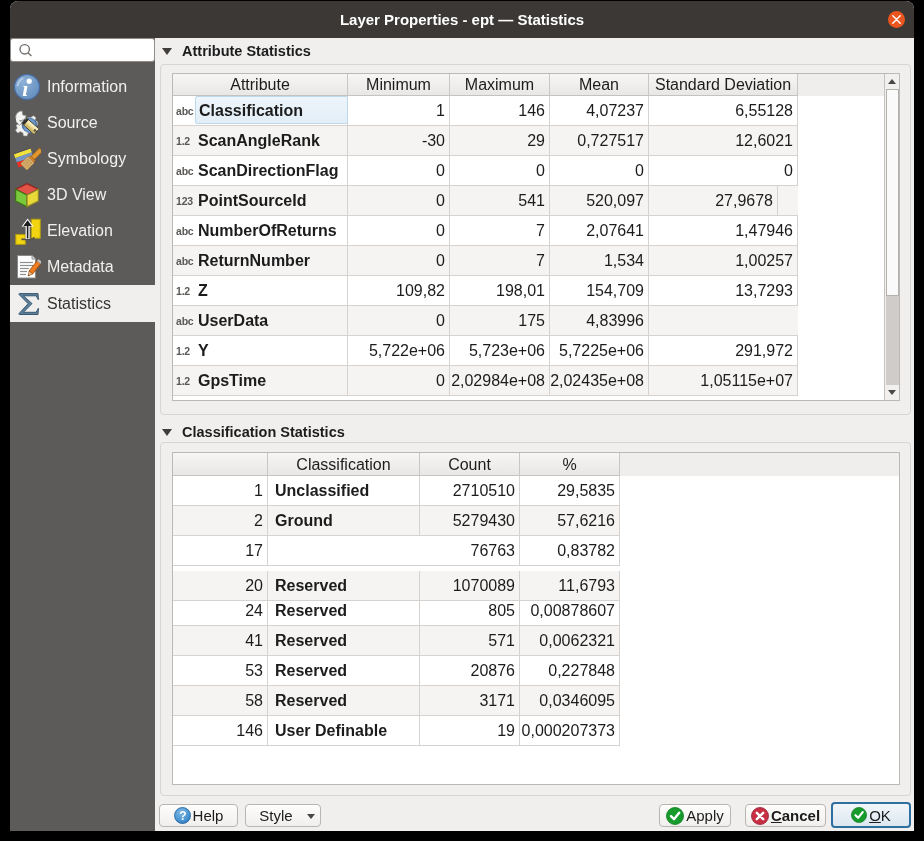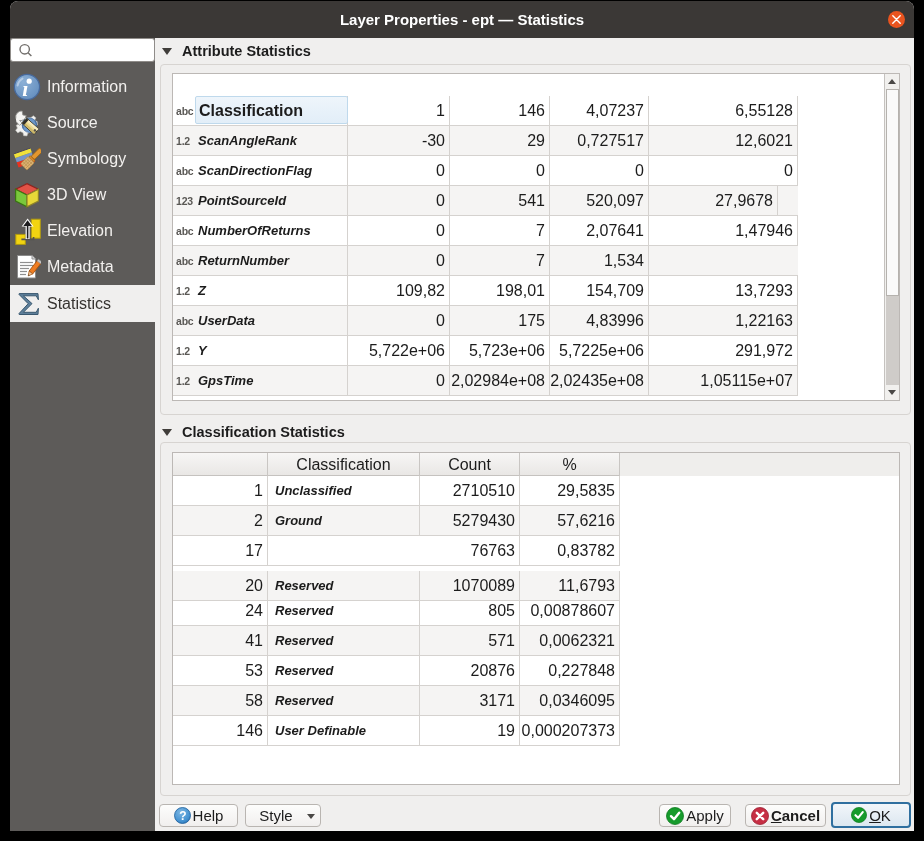--- a/index.html
+++ b/index.html
@@ -17,21 +17,21 @@
 .grouptitle { position:absolute; font-weight:bold; font-size:14.5px; color:#1c1c1c; white-space:nowrap; }
 .gtri { position:absolute; width:0; height:0; border-left:5.5px solid transparent; border-right:5.5px solid transparent; border-top:7.5px solid #403d3a; }
 .gframe { position:absolute; border:1px solid #d7d4d1; border-radius:4px; }
 .tbl { position:absolute; background:#fff; border:1px solid #bcb8b5; }
 .hdrrow { position:absolute; left:0; top:0; height:22px; background:linear-gradient(#f7f6f5,#e9e7e5); border-bottom:1px solid #c5c2bf; }
 .hdrcell { position:absolute; top:0; height:22px; line-height:22px; text-align:center; font-size:16px; color:#1c1c1c; border-right:1px solid #c9c6c3; }
 .row { position:absolute; left:0; height:30px; }
 .row.alt { background:#f5f4f3; }
 .cell { position:absolute; top:0; height:30px; line-height:30px; font-size:16px; color:#1c1c1c; white-space:nowrap; border-right:1px solid #d5d2cf; }
 .cell.num { text-align:right; padding-right:4px; }
-.attr { font-weight:bold; font-size:13px;font-style:italic; }
+.attr { font-weight:bold; font-size:16px; }
 .rowline { border-bottom:1px solid #d5d2cf; }
 .typico { position:absolute; left:3px; top:0; width:20px; height:30px; line-height:31px; color:#5a5855; font-weight:bold; font-size:10.5px; letter-spacing:-0.2px; }
 .btn { position:absolute; height:23px; background:linear-gradient(#fdfdfc,#f1efee); border:1px solid #b9b5b1; border-radius:4px; font-size:15px; color:#1c1c1c; display:flex; align-items:center; justify-content:center; gap:2px; }
 .btn svg { flex:none; }
 u { text-decoration:underline; }
 </style>
 </head>
 <body>
 <div id="win">
   <div id="sidebar">
@@ -166,20 +166,28 @@
     </span>
         <span class="txt">Metadata</span>
       </div>
   </div>
 
   <div class="gtri" style="left:151.5px; top:47px;"></div>
   <div class="grouptitle" style="left:172px; top:42px;">Attribute Statistics</div>
   <div class="gframe" style="left:150px; top:63px; width:751px; height:351px;"></div>
 
   <div class="tbl" id="tbl1" style="left:162px; top:72px; width:728px; height:328px;">
+      <div class="hdrrow" style="width:726px">
+        <div class="hdrcell" style="left:0px;width:175px">Attribute</div>
+        <div class="hdrcell" style="left:175px;width:102px">Minimum</div>
+        <div class="hdrcell" style="left:277px;width:100px">Maximum</div>
+        <div class="hdrcell" style="left:377px;width:99px">Mean</div>
+        <div class="hdrcell" style="left:476px;width:149px">Standard Deviation</div>
+        <div style="position:absolute;left:625px;top:0;width:86px;height:22px;background:#efeeec"></div>
+      </div>
       <div class="row  rowline" style="top:22px;width:625px">
         <span class="typico">abc</span>
         <div class="cell attr" style="left:0;width:175px;padding-left:25px"></div>
         <div class="cell num" style="left:175px;width:102px">1</div>
         <div class="cell num" style="left:277px;width:100px">146</div>
         <div class="cell num" style="left:377px;width:99px">4,07237</div>
         <div class="cell num" style="left:476px;width:149px">6,55128</div>
       </div>
       <div class="row alt rowline" style="top:52px;width:625px">
         <span class="typico">1.2</span>
@@ -212,36 +220,36 @@
         <div class="cell num" style="left:277px;width:100px">7</div>
         <div class="cell num" style="left:377px;width:99px">2,07641</div>
         <div class="cell num" style="left:476px;width:149px">1,47946</div>
       </div>
       <div class="row alt rowline" style="top:172px;width:625px">
         <span class="typico">abc</span>
         <div class="cell attr" style="left:0;width:175px;padding-left:25px">ReturnNumber</div>
         <div class="cell num" style="left:175px;width:102px">0</div>
         <div class="cell num" style="left:277px;width:100px">7</div>
         <div class="cell num" style="left:377px;width:99px">1,534</div>
+        <div class="cell num" style="left:476px;width:149px">1,00257</div>
       </div>
       <div class="row  rowline" style="top:202px;width:625px">
         <span class="typico">1.2</span>
         <div class="cell attr" style="left:0;width:175px;padding-left:25px">Z</div>
         <div class="cell num" style="left:175px;width:102px">109,82</div>
         <div class="cell num" style="left:277px;width:100px">198,01</div>
         <div class="cell num" style="left:377px;width:99px">154,709</div>
         <div class="cell num" style="left:476px;width:149px">13,7293</div>
       </div>
       <div class="row alt rowline" style="top:232px;width:625px">
         <span class="typico">abc</span>
         <div class="cell attr" style="left:0;width:175px;padding-left:25px">UserData</div>
         <div class="cell num" style="left:175px;width:102px">0</div>
         <div class="cell num" style="left:277px;width:100px">175</div>
         <div class="cell num" style="left:377px;width:99px">4,83996</div>
-        <div class="cell num" style="left:476px;width:149px">1,22163</div>
       </div>
       <div class="row  rowline" style="top:262px;width:625px">
         <span class="typico">1.2</span>
         <div class="cell attr" style="left:0;width:175px;padding-left:25px">Y</div>
         <div class="cell num" style="left:175px;width:102px">5,722e+06</div>
         <div class="cell num" style="left:277px;width:100px">5,723e+06</div>
         <div class="cell num" style="left:377px;width:99px">5,7225e+06</div>
         <div class="cell num" style="left:476px;width:149px">291,972</div>
       </div>
       <div class="row alt rowline" style="top:292px;width:625px">

